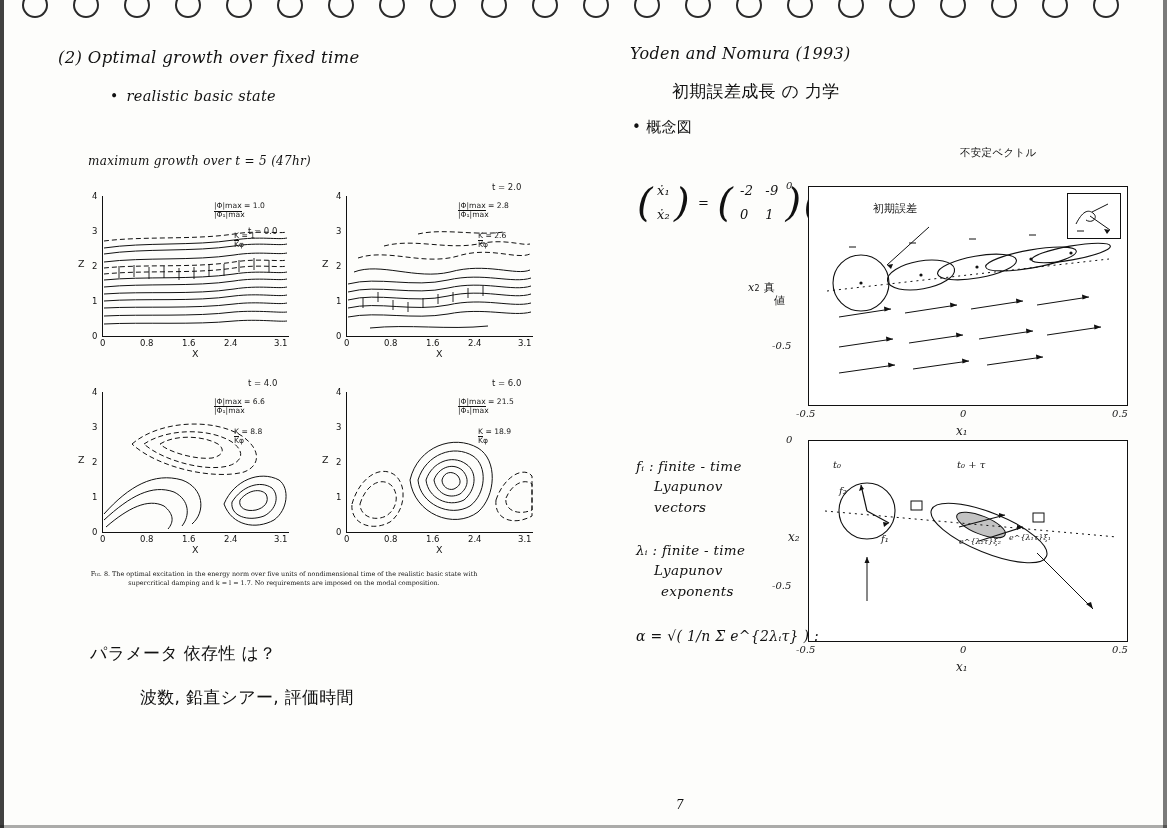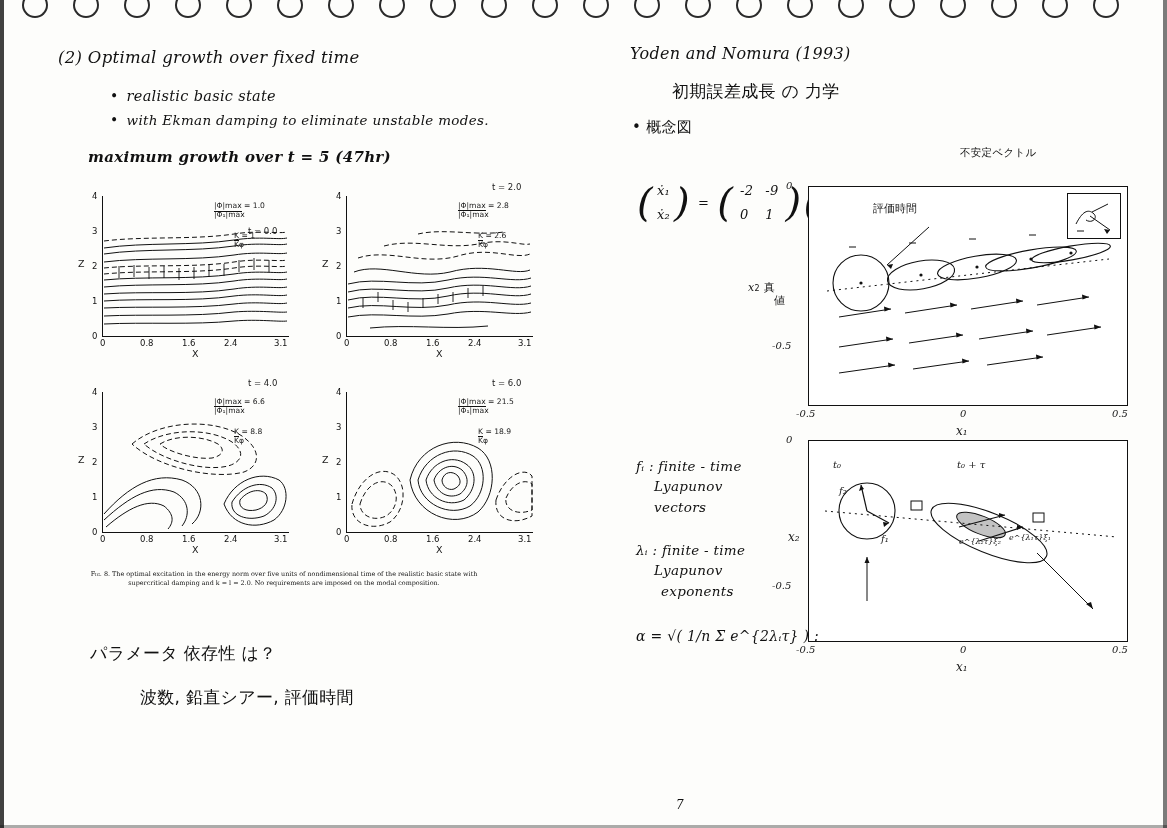--- a/index.html
+++ b/index.html
@@ -35,21 +35,21 @@
   }
   .cjk { font-family:"DejaVu Sans", sans-serif; font-style:normal; }
 
   .abs { position:absolute; }
 
   
   #left-heading { left:58px; top:48px; font-size:16.5px; }
   #bullet1 { left:110px; top:88px; font-size:14.5px; }
   #bullet2 { left:110px; top:112px; font-size:13.5px; }
   .bullet-dot::before{ content:"\2022"; margin-right:8px; font-size:14px; }
-  #maxgrowth { left:88px; top:148px; font-size:15px;font-weight:bold; }
+  #maxgrowth { left:88px; top:154px; font-size:12px; }
 
   
   .figblock { position:absolute; left:74px; top:188px; width:480px; height:390px; }
   .panel { position:absolute; border:none; }
   .axisbox { position:absolute; border-left:1.3px solid #111; border-bottom:1.3px solid #111; }
   .ticklbl { position:absolute; font-size:8.5px; font-family:"DejaVu Sans", sans-serif; color:#111;}
   .axname { position:absolute; font-size:9.5px; font-family:"DejaVu Sans", sans-serif; }
   .tlabel { position:absolute; font-size:8.5px; }
   .ratio { position:absolute; font-size:7.6px; line-height:1.15; }
   .caption { position:absolute; left:84px; top:570px; width:400px; font-size:6.4px; line-height:1.35;
@@ -116,21 +116,20 @@
       <div class="hole" style="left: 1042px;"></div>
       <div class="hole" style="left: 1093px;"></div>
     </div>
   <div class="edge-left"></div>
   <div class="edge-right"></div>
   <div class="edge-bottom"></div>
 
   <div class="hand abs" id="left-heading">(2) Optimal growth over fixed time</div>
 
   <div class="hand abs bullet-dot" id="bullet1">realistic basic state</div>
-  <div class="hand abs bullet-dot" id="bullet2">with Ekman damping to eliminate unstable modes.</div>
 
   <div class="hand abs" id="maxgrowth">maximum growth over t = 5   (47hr)</div>
 
   <div class="figblock">
 
     <div class="panel" style="left:0px; top:0px; width:230px; height:175px;">
       <div class="axisbox" style="left:28px; top:8px; width:186px; height:140px;"></div>
       <svg class="contour" width="230" height="175" viewBox="0 0 230 175">
         <g fill="none" stroke="#111" stroke-width="1">
           <path d="M30 60 C70 54,120 58,160 52 C185 48,205 52,213 50"></path>
@@ -304,21 +303,21 @@
       <div class="ratio" style="left:160px; top:44px;">
         <span style="border-bottom:1px solid #111;">K</span>
         <span>= 18.9</span>
         <br><span>Kφ</span>
       </div>
     </div>
   </div>
 
   <div class="caption">
     <span class="cap-head">Fig. 8.</span>
-    <span>The optimal excitation in the energy norm over five units of nondimensional time of the realistic basic state with supercritical damping and k = l = 2.0. No requirements are imposed on the modal composition.</span>
+    <span>The optimal excitation in the energy norm over five units of nondimensional time of the realistic basic state with supercritical damping and k = l = 1.7. No requirements are imposed on the modal composition.</span>
   </div>
 
   <div class="hand cjk abs" id="para-q">パラメータ 依存性 は？</div>
   <div class="hand cjk abs" id="para-q2">波数, 鉛直シアー, 評価時間</div>
 
   <div class="hand abs" id="right-title">Yoden and Nomura (1993)</div>
   <div class="hand cjk abs" id="right-sub">初期誤差成長 の 力学</div>
   <div class="hand cjk abs" id="right-bullet">
     <span>•</span>
     <span>概念図</span>
@@ -411,21 +410,21 @@
         <path d="M40 60 l7 0"></path>
           <path d="M100 56 l7 0"></path>
           <path d="M160 52 l7 0"></path>
           <path d="M220 48 l7 0"></path>
           <path d="M268 44 l7 0"></path>
       </g>
 
       <path d="M120 40 L78 78" stroke="#111" stroke-width="1" fill="none"></path>
       <path d="M78 78 l6 -1 l-2 5 z" fill="#111"></path>
     </svg>
-    <div class="lbl-plain" id="initial-error" style="position:absolute; left:64px; top:14px;">評価時間</div>
+    <div class="lbl-plain" id="initial-error" style="position:absolute; left:64px; top:14px;">初期誤差</div>
   </div>
 
   <div class="lbl" style="left:786px; top:180px;">0</div>
   <div class="lbl" style="left:772px; top:340px;">-0.5</div>
   <div class="lbl" style="left:796px; top:408px;">-0.5</div>
   <div class="lbl" style="left:960px; top:408px;">0</div>
   <div class="lbl" style="left:1112px; top:408px;">0.5</div>
   <div class="lbl" style="left:956px; top:424px; font-size:12px;">x₁</div>
 
   <div class="hand cjk abs" id="x2-true">

